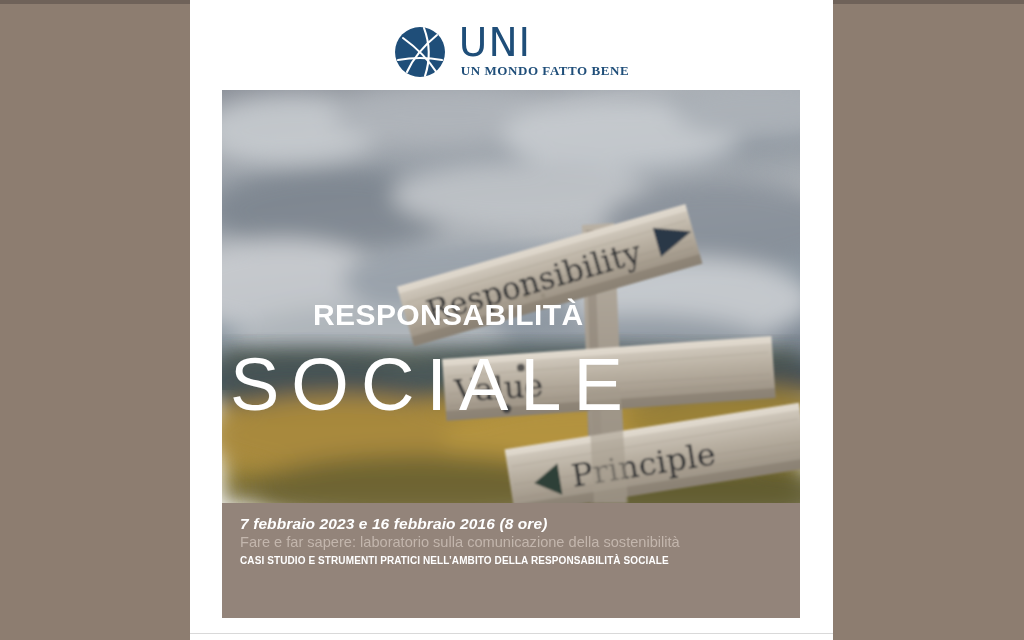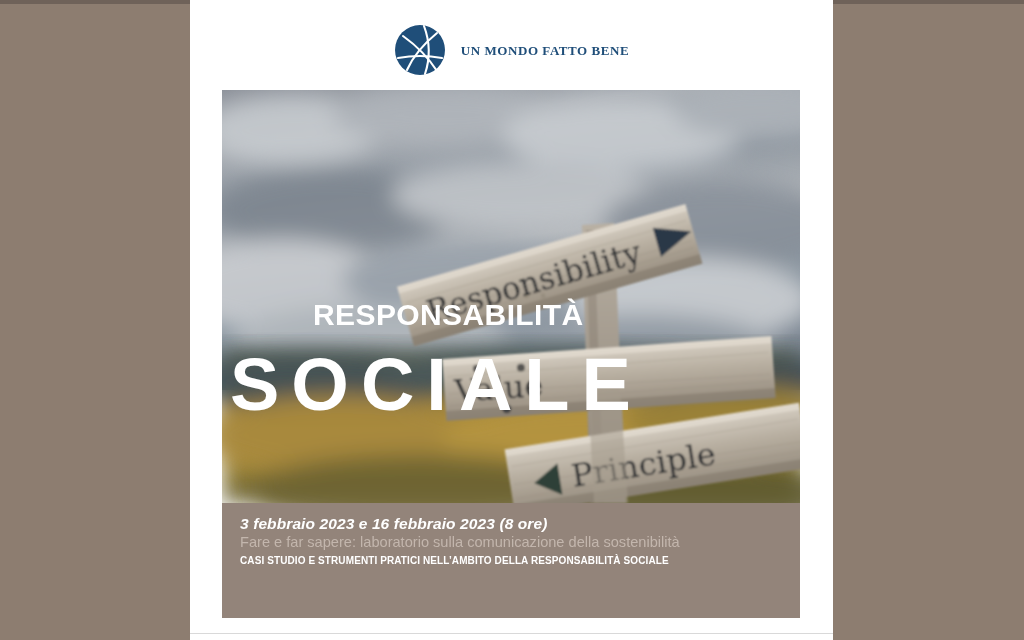--- a/index.html
+++ b/index.html
@@ -59,21 +59,21 @@
   }
   .title-resp{
     position:absolute; left:74px; top:208px;
     font-family:"Liberation Sans", sans-serif;
     font-size:30px; font-weight:700; letter-spacing:0.4px;
     color:#ffffff; white-space:nowrap;margin-left:17px;
   }
   .title-soc{
     position:absolute; left:8px; top:258px;
     font-family:"Liberation Sans", sans-serif;
-    font-size:74px; font-weight:700; letter-spacing:12px;
+    font-size:74px; font-weight:400; letter-spacing:12px;
     color:#ffffff; white-space:nowrap; line-height:1;
   }
 
   
   .banner{
     position:absolute; left:32px; top:503px; width:578px; height:115px;
     background:#93847a;
     padding:11px 18px 0 18px;
   }
   .banner-date{
@@ -107,20 +107,21 @@
         <circle cx="26" cy="26" r="25" fill="#1f4e79"></circle>
         <g stroke="#ffffff" stroke-width="2.1" fill="none" stroke-linecap="round">
           <path d="M4 34 Q26 30 48 34"></path>
           <path d="M9 12 Q30 27 43 47"></path>
           <path d="M43 9 Q22 26 13 46"></path>
           <path d="M30 2 Q39 26 31 50"></path>
         </g>
       </svg>
     </span>
     <span class="logo-word">
+      <span class="logo-uni">UNI</span>
       <span class="logo-tag">UN MONDO FATTO BENE</span>
     </span>
   </div>
 
   <div class="photo">
     <svg class="photo-svg" viewBox="0 0 578 413" preserveAspectRatio="none" aria-hidden="true">
       <defs>
         <linearGradient id="sky" x1="0" y1="0" x2="0.25" y2="1">
           <stop offset="0%" stop-color="#8d929a"></stop>
           <stop offset="18%" stop-color="#a9aeb4"></stop>
@@ -239,19 +240,19 @@
       </g>
     </svg>
 
     <div class="title-overlay">
       <div class="title-resp">RESPONSABILITÀ</div>
       <div class="title-soc">SOCIALE</div>
     </div>
   </div>
 
   <div class="banner">
-    <div class="banner-date">3 febbraio 2023 e 16 febbraio 2023 (8 ore)</div>
+    <div class="banner-date">7 febbraio 2023 e 16 febbraio 2016 (8 ore)</div>
     <div class="banner-sub">Fare e far sapere: laboratorio sulla comunicazione della sostenibilità</div>
     <div class="banner-main">CASI STUDIO E STRUMENTI PRATICI NELL’AMBITO DELLA RESPONSABILITÀ SOCIALE</div>
   </div>
 
   <div class="page-bottom-rule"></div>
 </div>
 
 </body></html>

